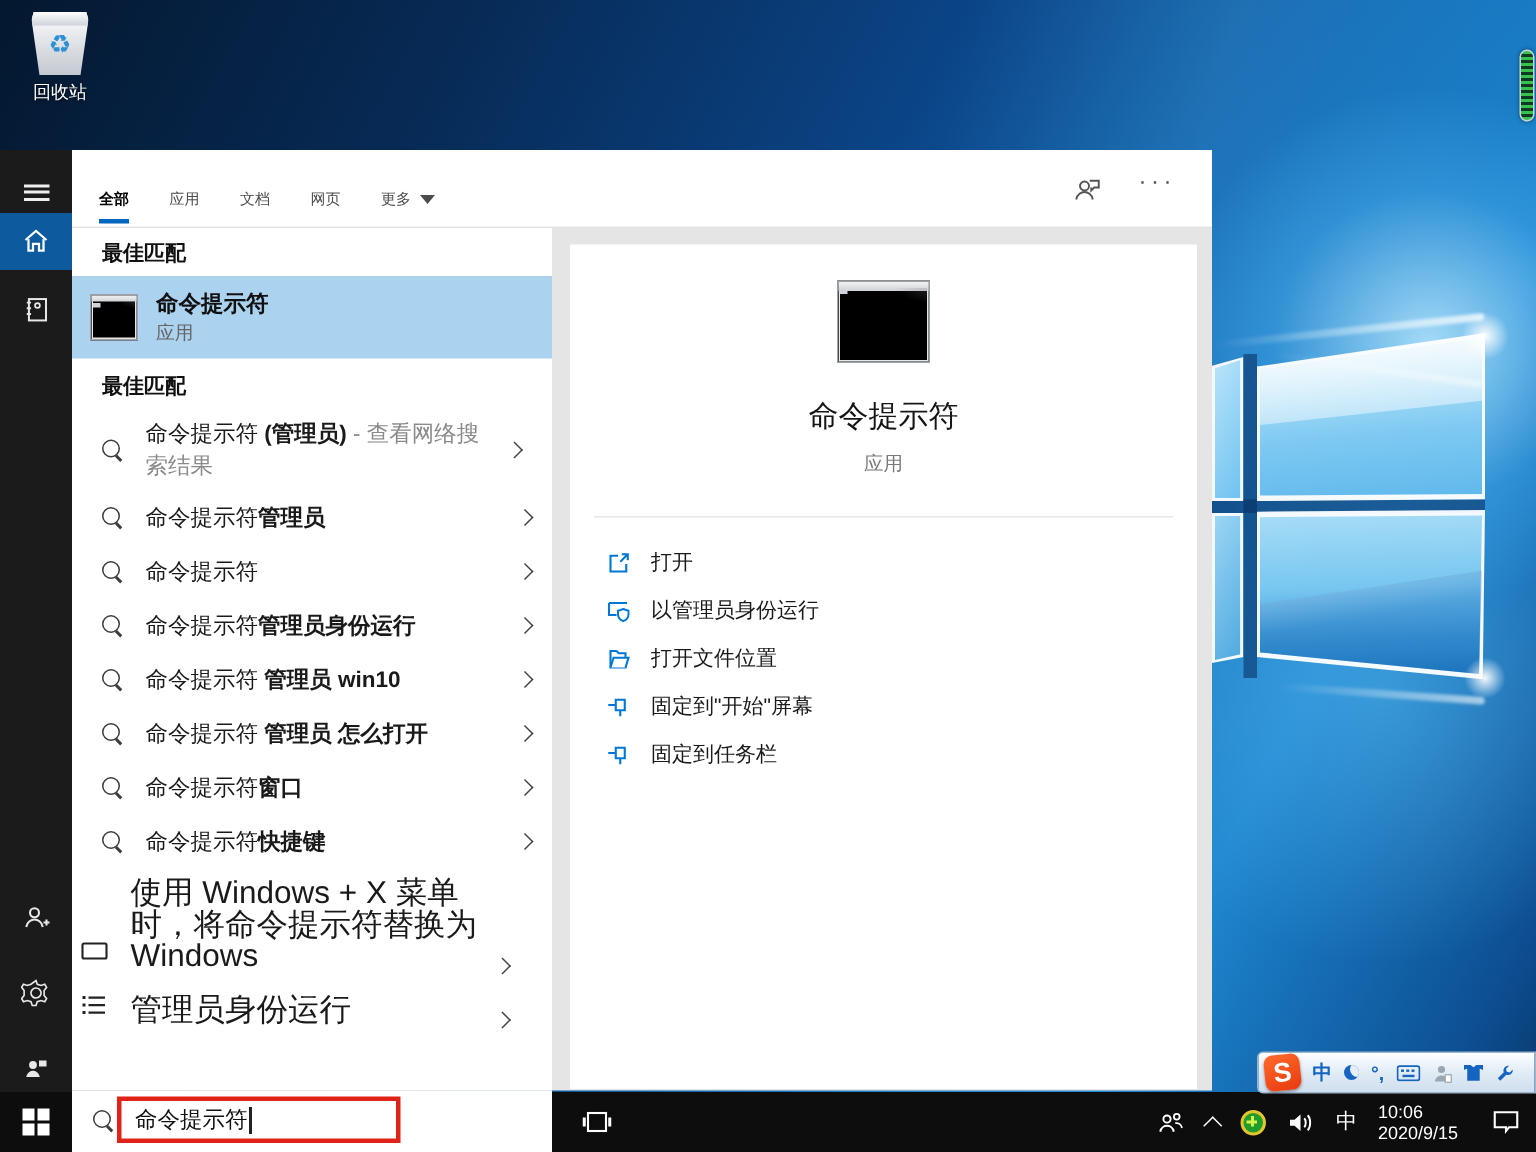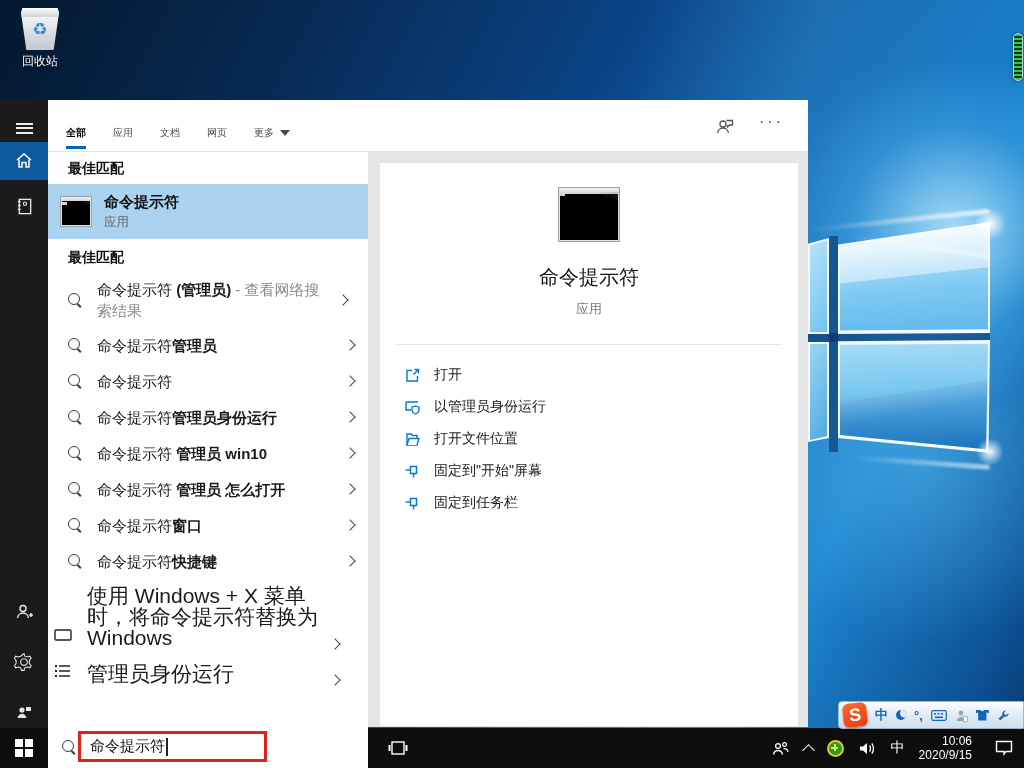--- a/index.html
+++ b/index.html
@@ -93,21 +93,21 @@
   .dt-act svg{margin-right:13px;flex:0 0 auto;}
 
   
   .taskbar{position:absolute;left:0;top:728px;width:1024px;height:40px;background:#0d0d0d;}
   .startbtn{position:absolute;left:0;top:0;width:48px;height:40px;display:flex;align-items:center;justify-content:center;}
   .winlogo{display:grid;grid-template-columns:8px 8px;grid-template-rows:8px 8px;gap:1.6px;}
   .winlogo span{background:#fff;}
   .taskview{position:absolute;left:376px;top:0;width:44px;height:40px;display:flex;align-items:center;justify-content:center;}
   .tray{position:absolute;right:0;top:0;height:40px;display:flex;align-items:center;gap:14px;padding-right:10px;color:#fff;}
   .tray-ime{font-size:14px;color:#fff;}
-  .clock{font-size:12px;line-height:14px;text-align:right;}
+  .clock{font-size:12px;line-height:14px;text-align:left;}
   .chev-up{width:9px;height:9px;border-top:1.6px solid #fff;border-right:1.6px solid #fff;transform:rotate(-45deg);margin-top:4px;}
   .greenball{width:17px;height:17px;border-radius:50%;background:#1f9d2c;border:2.5px solid #e5c52c;position:relative;}
   .greenball:before,.greenball:after{content:"";position:absolute;background:#d9f24b;}
   .greenball:before{left:2.5px;top:5px;width:7px;height:2px;}
   .greenball:after{left:5px;top:2.5px;width:2px;height:7px;}
 
   
   .sogou{position:absolute;left:838px;top:701px;width:186px;height:28px;background:linear-gradient(180deg,#fdfeff,#dfeaf4 55%,#cfdfee);border:1px solid #9db6cc;border-radius:4px 0 0 4px;display:flex;align-items:center;gap:8px;padding:0 6px 0 4px;}
   .sogou-logo{width:24px;height:24px;background:linear-gradient(160deg,#ff6a2a,#e83a10);border-radius:6px;color:#fff;font-weight:bold;font-size:18px;line-height:24px;text-align:center;transform:rotate(-6deg);box-shadow:0 1px 2px rgba(0,0,0,.4);}
   .sg-it{color:#1565c0;font-size:13px;font-weight:bold;display:flex;align-items:center;}

